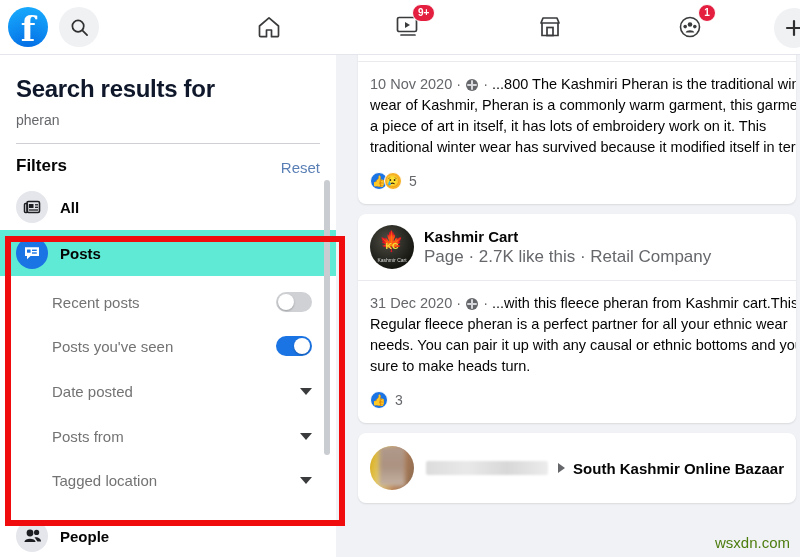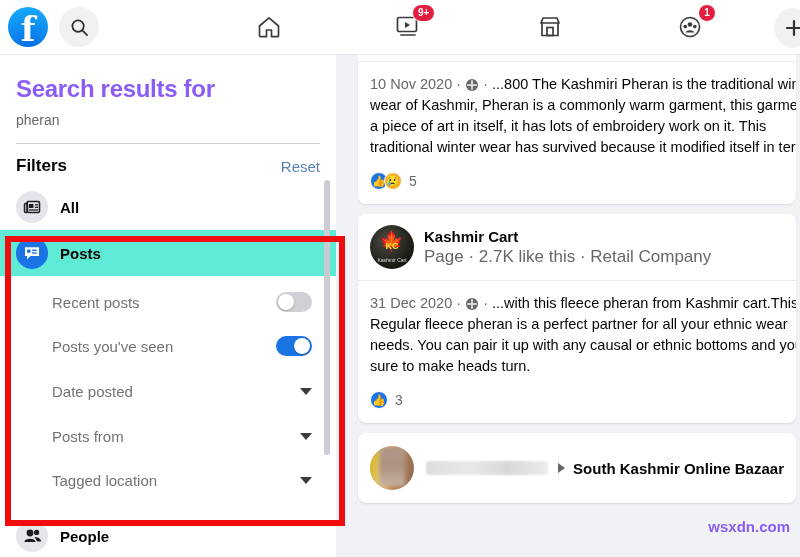--- a/index.html
+++ b/index.html
@@ -50,31 +50,31 @@
     width: 40px; height: 40px; border-radius: 50%;
     background: #eff1f3; display: flex; align-items: center; justify-content: center;
   }
 
   
   .sidebar {
     position: absolute; top: 55px; left: 0; width: 336px; height: 502px;
     background: #ffffff;
   }
   .sb-title {
-    font-size: 24px; font-weight: bold; color: #8b5cf6;
+    font-size: 24px; font-weight: bold; color: #0f172a;
     padding: 20px 16px 0 16px; letter-spacing: -0.3px;
   }
   .sb-query {
     font-size: 14px; color: #65676b; padding: 9px 16px 0 16px;
   }
   .sb-divider {
     height: 1px; background: #ced0d4; margin: 15px 16px 0 16px;
   }
   .filters-row {
-    display: flex; align-items: center; justify-content: space-between;
+    display: flex; align-items: flex-end; justify-content: space-between;
     padding: 12px 16px 8px 16px;
   }
   .filters-label { font-size: 17px; font-weight: bold; color: #050505; }
   .reset-link { font-size: 15px; color: #5a7fb5; }
 
   .filter-entry {
     display: flex; align-items: center; padding: 6px 16px; height: 46px;
   }
   .circ {
     width: 32px; height: 32px; border-radius: 50%;
@@ -188,24 +188,23 @@
     filter: blur(1.2px);
   }
   .tri {
     width: 0; height: 0; border-top: 5px solid transparent;
     border-bottom: 5px solid transparent; border-left: 7px solid #65676b;
     margin: 0 8px 0 10px; flex: none;
   }
   .shared-name { font-size: 15px; font-weight: bold; color: #050505; white-space: nowrap; }
 
   .watermark {
-    position: absolute; right: 10px; bottom: 22px;
-    font-size: 15px; color: #8b5cf6; font-family: "Liberation Sans", sans-serif;
+    position: absolute; right: 10px; bottom: 6px;
+    font-size: 15px; color: #4d7c0f; font-family: "Liberation Sans", sans-serif;
     z-index: 40;
-    font-weight: bold;
   }
 </style>
 </head>
 <body>
 
 <div id="app">
 
   <div class="topbar">
     <div class="fb-logo">
       <div class="f">f</div>

